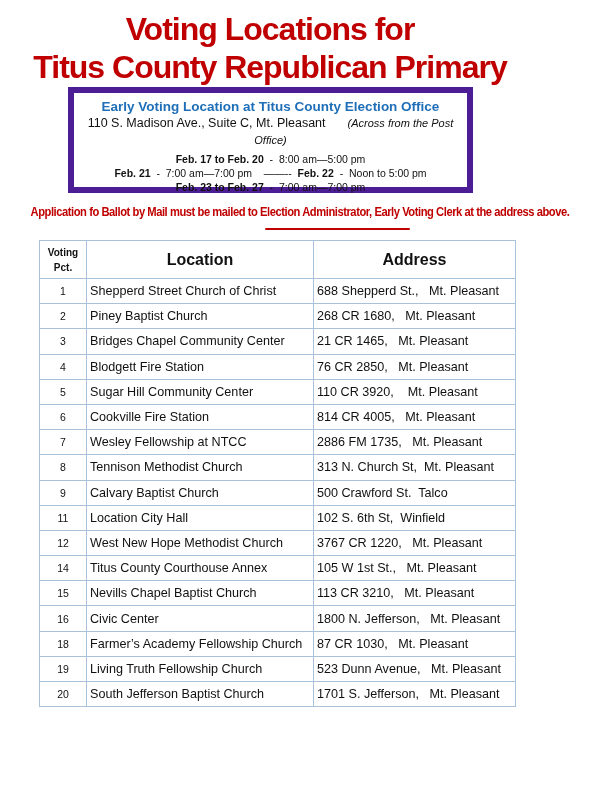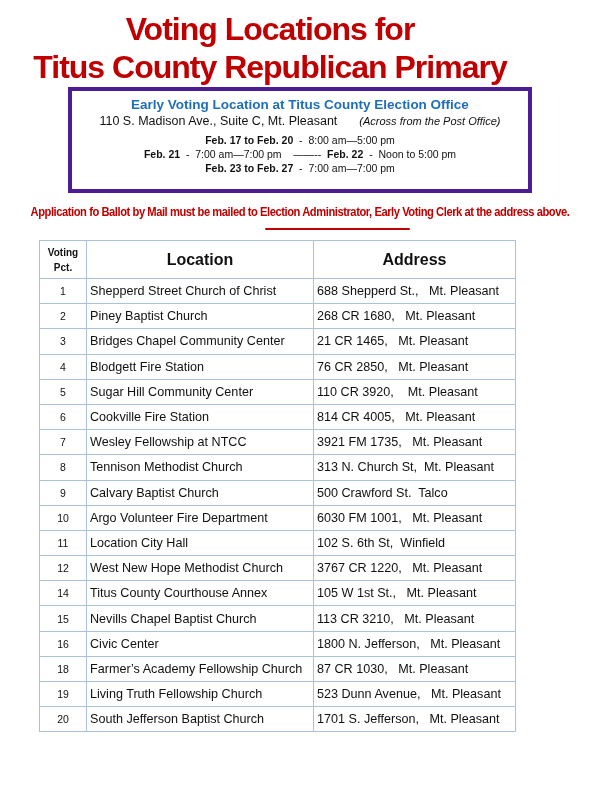--- a/index.html
+++ b/index.html
@@ -5,22 +5,22 @@
   html, body { margin: 0; padding: 0; background: #ffffff; }
   body { width: 600px; height: 800px; position: relative; overflow: hidden; font-family: "Liberation Sans", sans-serif; color: #111; }
   .title {
     position: absolute; left: 12px; width: 516px; text-align: center;
     font-family: "Liberation Sans", sans-serif; font-weight: bold; color: #c00000;
     letter-spacing: -1px; font-size: 32px; line-height: 34px;
   }
   #t1 { top: 12px; }
   #t2 { top: 50px; }
   .info-box {
-    position: absolute; left: 68px; top: 87px; width: 464px; height: 106px;
-    border: 4px solid #4c1d95; box-sizing: border-box; text-align: center;
+    position: absolute; left: 68px; top: 87px; width: 405px; height: 106px;
+    border: 6px solid #4c1d95; box-sizing: border-box; text-align: center;
   }
   .eh { color: #1f6fb8; font-weight: bold; font-size: 13.5px; margin-top: 5px; line-height: 17px; }
   .addr { font-size: 12.5px; line-height: 17px; }
   .addr i { font-size: 11px; margin-left: 22px; }
   .sched { font-size: 10.5px; line-height: 14px; margin-top: 3px; }
   .sched b { font-weight: bold; }
   .mail-note {
     position: absolute; left: 0; width: 600px; top: 205px; text-align: center;
     color: #c00000; font-weight: bold; font-size: 11.2px; letter-spacing: -0.45px;
     transform: scaleY(1.2);
@@ -93,36 +93,31 @@
         <td class="c2">110 CR 3920,    Mt. Pleasant</td>
       </tr>
       <tr>
         <td class="c0">6</td>
         <td class="c1">Cookville Fire Station</td>
         <td class="c2">814 CR 4005,   Mt. Pleasant</td>
       </tr>
       <tr>
         <td class="c0">7</td>
         <td class="c1">Wesley Fellowship at NTCC</td>
-        <td class="c2">3921 FM 1735,   Mt. Pleasant</td>
+        <td class="c2">2886 FM 1735,   Mt. Pleasant</td>
       </tr>
       <tr>
         <td class="c0">8</td>
         <td class="c1">Tennison Methodist Church</td>
         <td class="c2">313 N. Church St,  Mt. Pleasant</td>
       </tr>
       <tr>
         <td class="c0">9</td>
         <td class="c1">Calvary Baptist Church</td>
         <td class="c2">500 Crawford St.  Talco</td>
-      </tr>
-      <tr>
-        <td class="c0">10</td>
-        <td class="c1">Argo Volunteer Fire Department</td>
-        <td class="c2">6030 FM 1001,   Mt. Pleasant</td>
       </tr>
       <tr>
         <td class="c0">11</td>
         <td class="c1">Location City Hall</td>
         <td class="c2">102 S. 6th St,  Winfield</td>
       </tr>
       <tr>
         <td class="c0">12</td>
         <td class="c1">West New Hope Methodist Church</td>
         <td class="c2">3767 CR 1220,   Mt. Pleasant</td>

